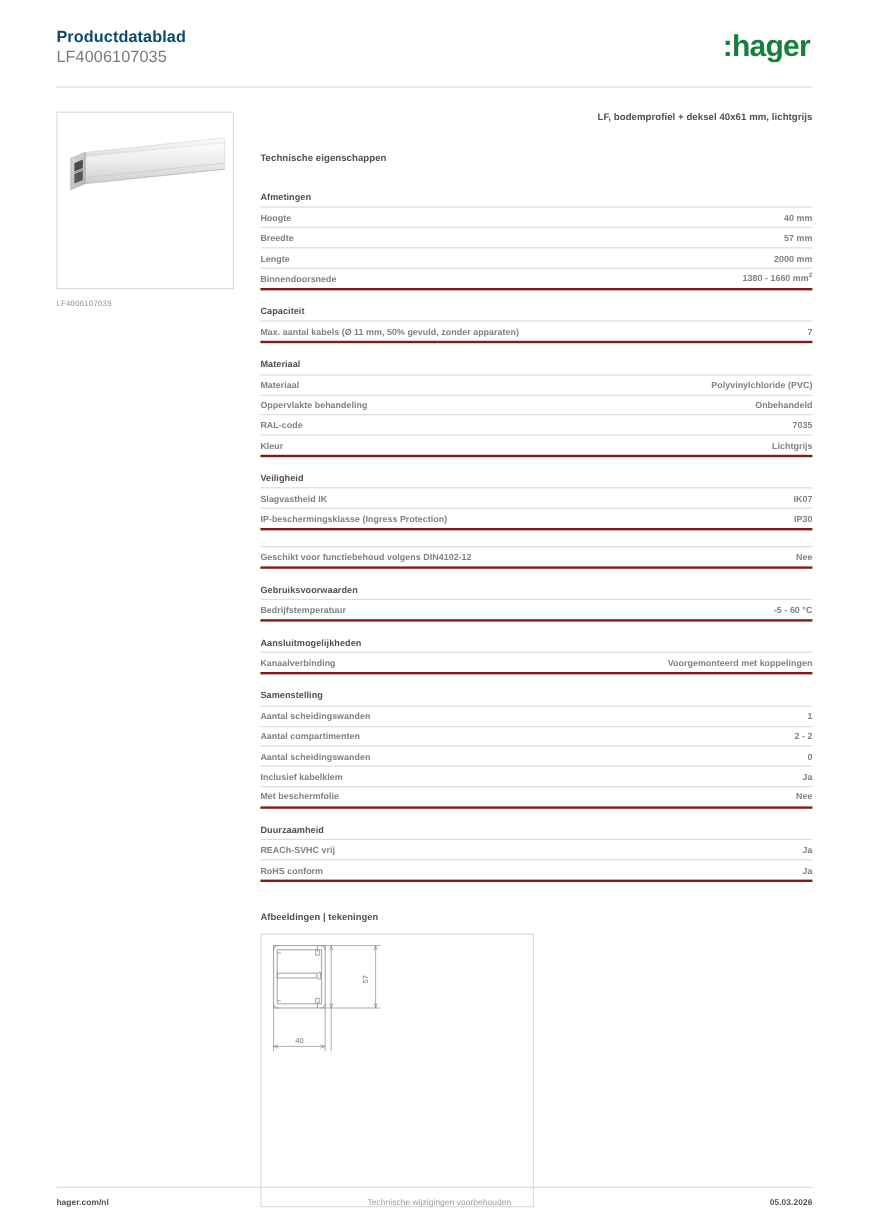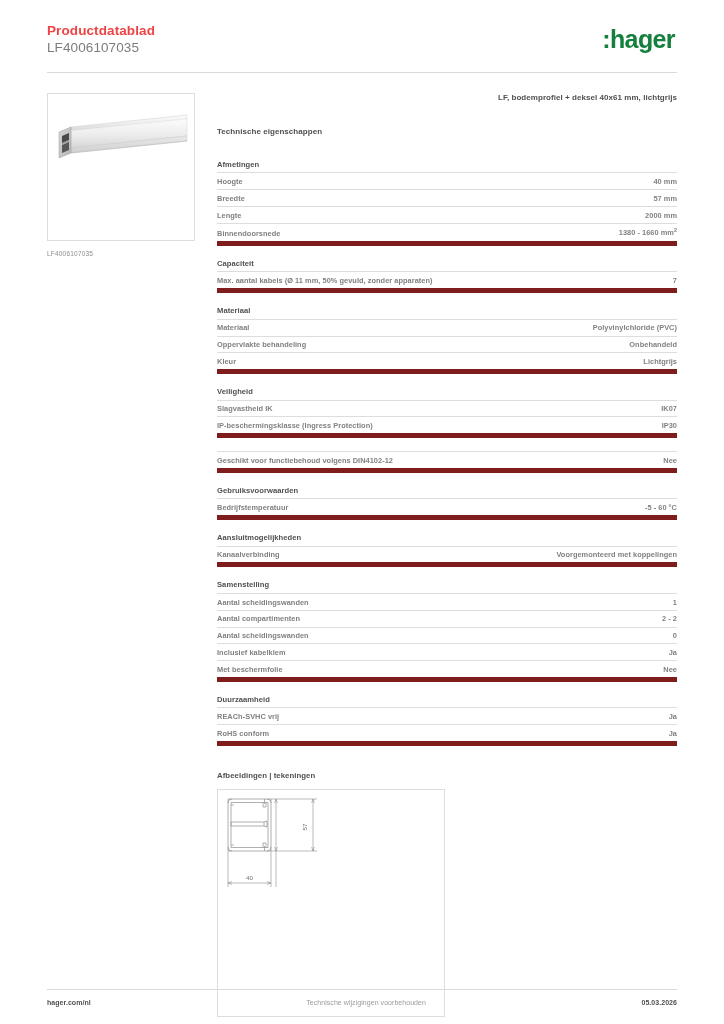--- a/index.html
+++ b/index.html
@@ -29,21 +29,21 @@
     display: flex;
     align-items: flex-start;
     justify-content: space-between;
     padding-top: 23px;
     padding-bottom: 10px;
   }
   .title-block { line-height: 1.18; }
   .doc-title {
     font-size: 13.5px;
     font-weight: bold;
-    color: #ef4444;
+    color: #0c4a6e;
     letter-spacing: .1px;
   }
   .doc-subtitle {
     font-size: 13.5px;
     font-weight: normal;
     color: #7b7c7e;
     letter-spacing: .1px;
     margin-top: 1px;
   }
   .logo {
@@ -120,21 +120,21 @@
     display: flex;
     justify-content: space-between;
     align-items: baseline;
     border-top: 1px solid #dcdddd;
     padding: 3.6px 0 3.2px 0;
     font-size: 7.4px;
     color: #808183;
     letter-spacing: .04px;
     font-weight: bold;
   }
-  .group .row:last-child { border-bottom: 5px solid #7f1d1d; gap: 28px; }
+  .group .row:last-child { border-bottom: 2px solid #7f1d1d; gap: 28px; }
   .row-label { text-align: left; }
   .row-value { text-align: right; white-space: nowrap; padding-left: 12px; }
   .row-value sup { font-size: 5.4px; vertical-align: super; }
 
   
   .drawings-title {
     font-size: 7.8px;
     font-weight: bold;
     color: #4f5052;
     margin-top: 25px;
@@ -261,20 +261,24 @@
             <div class="group-title">Materiaal</div>
             <div class="row">
               <div class="row-label">Materiaal</div>
               <div class="row-value">Polyvinylchloride (PVC)</div>
             </div>
             <div class="row">
               <div class="row-label">Oppervlakte behandeling</div>
               <div class="row-value">Onbehandeld</div>
             </div>
             <div class="row">
+              <div class="row-label">RAL-code</div>
+              <div class="row-value">7035</div>
+            </div>
+            <div class="row">
               <div class="row-label">Kleur</div>
               <div class="row-value">Lichtgrijs</div>
             </div>
           </div>
           <div class="group">
             <div class="group-title">Veiligheid</div>
             <div class="row">
               <div class="row-label">Slagvastheid IK</div>
               <div class="row-value">IK07</div>
             </div>

